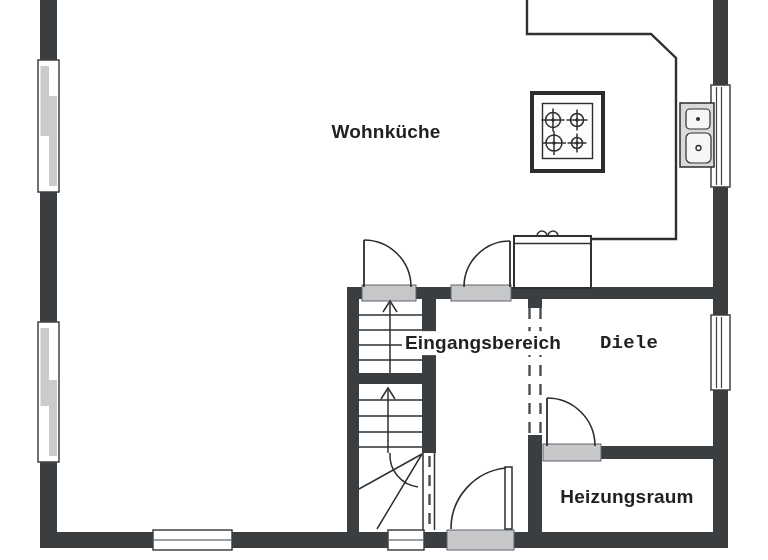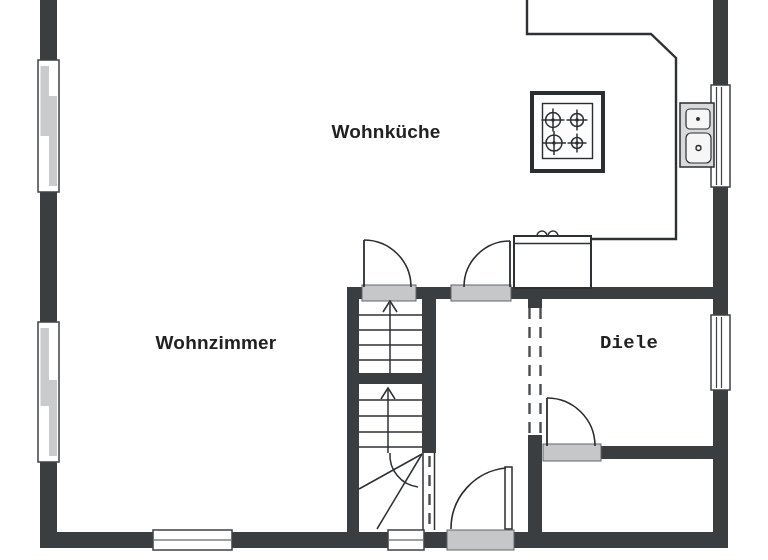--- a/index.html
+++ b/index.html
@@ -176,15 +176,16 @@
       <path class="leaf" d="M547 446 V398"></path>
       <path class="arc" d="M547 398 A48 48 0 0 1 595 446"></path>
     </g>
     <g>
       <rect x="505" y="467" width="7" height="62" fill="#ffffff" stroke="#2b2e31" stroke-width="1.5"></rect>
       <path class="arc" d="M506 468 A61 61 0 0 0 451 529"></path>
     </g>
   </svg>
 
   <div class="room-label" style="left:386px;top:132px;">Wohnküche</div>
-  <div class="room-label" style="left:216px;top:343px;">Wohnzimmer</div>
+  <div class="room-label" style="left:483px;top:343px;">Eingangsbereich</div>
   <div class="room-label" style="left:629px;top:344px;font-family:Liberation Mono, monospace;">Diele</div>
+  <div class="room-label" style="left:627px;top:497px;">Heizungsraum</div>
 </div>
 
 </body></html>

